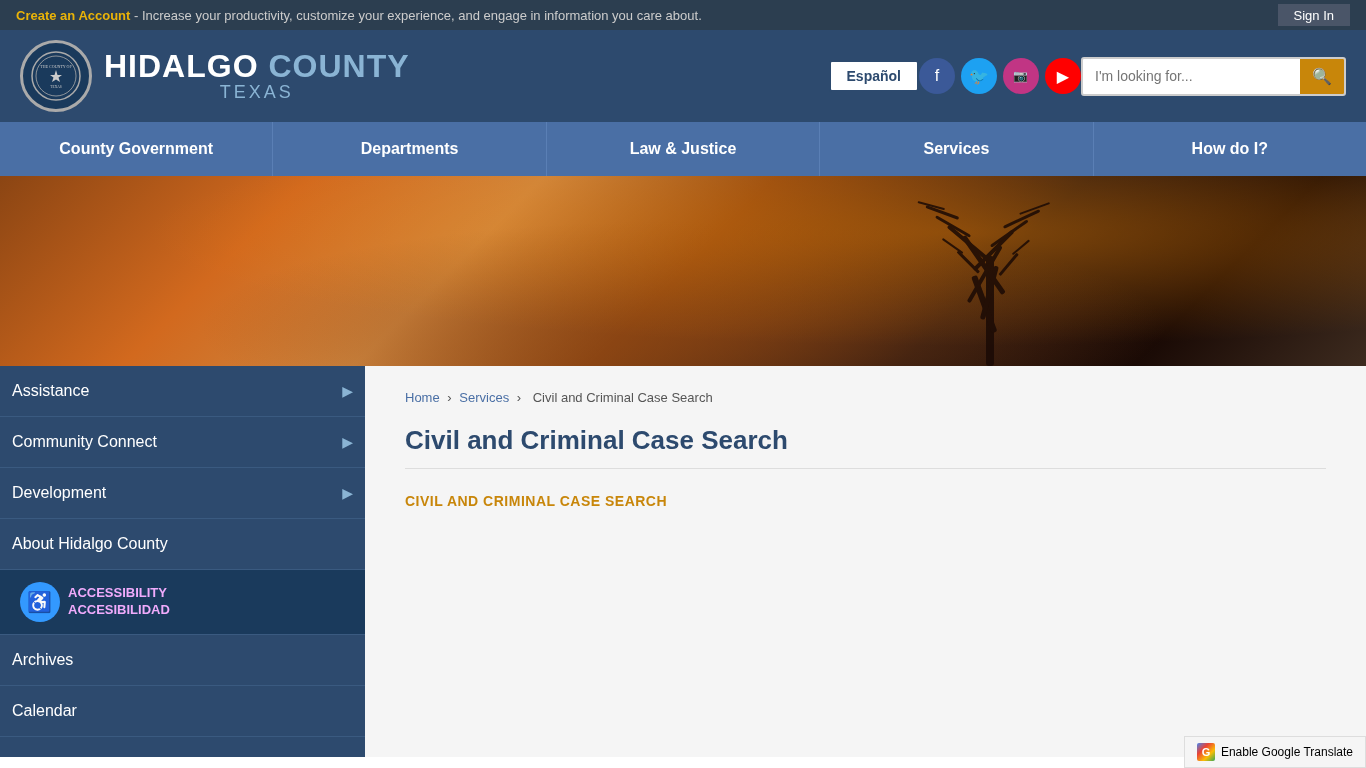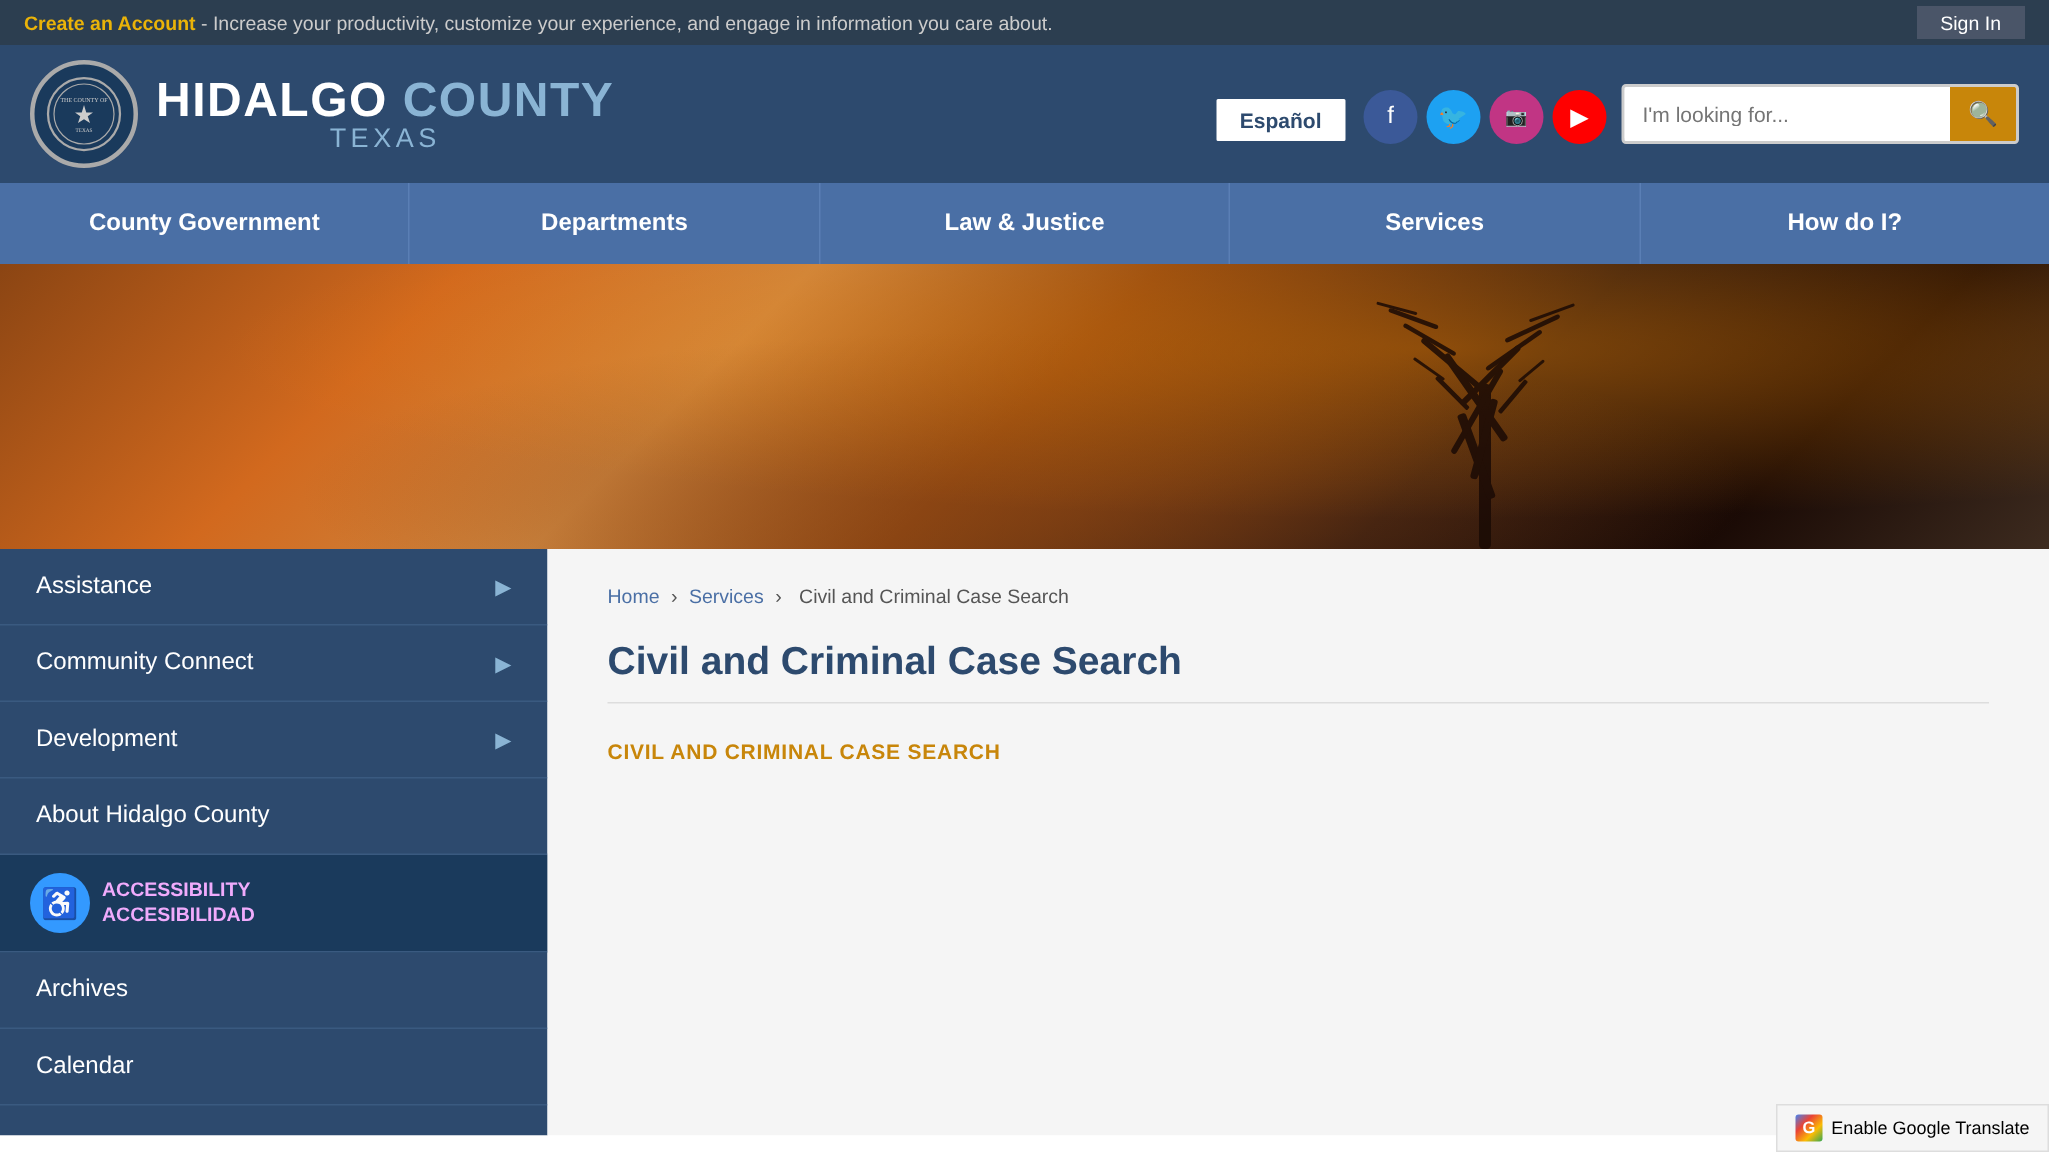--- a/index.html
+++ b/index.html
@@ -66,22 +66,21 @@
     }
     .site-title-sub {
       font-size: 18px;
       color: #8ab4d4;
       letter-spacing: 3px;
       text-align: center;
     }
     .header-right {
       margin-left: auto;
       display: flex;
-      align-items: flex-end;
-      gap: 10px;
+      align-items: center;
     }
     .espanol-btn {
       background: #fff;
       border: 2px solid #2d4a6e;
       color: #2d4a6e;
       font-size: 14px;
       font-weight: bold;
       padding: 6px 16px;
       cursor: pointer;
       border-radius: 3px;
@@ -186,21 +185,21 @@
     .sidebar {
       width: 365px;
       background: #2d4a6e;
       flex-shrink: 0;
       padding-bottom: 20px;
     }
     .sidebar-item {
       display: flex;
       align-items: center;
       justify-content: space-between;
-      padding: 16px 24px;
+      padding: 16px 12px;
       color: #fff;
       font-size: 16px;
       cursor: pointer;
       border-bottom: 1px solid #3a5a80;
       transition: background 0.2s;
     }
     .sidebar-arrow {
       color: #8ab4d4;
       font-size: 14px;
     }

